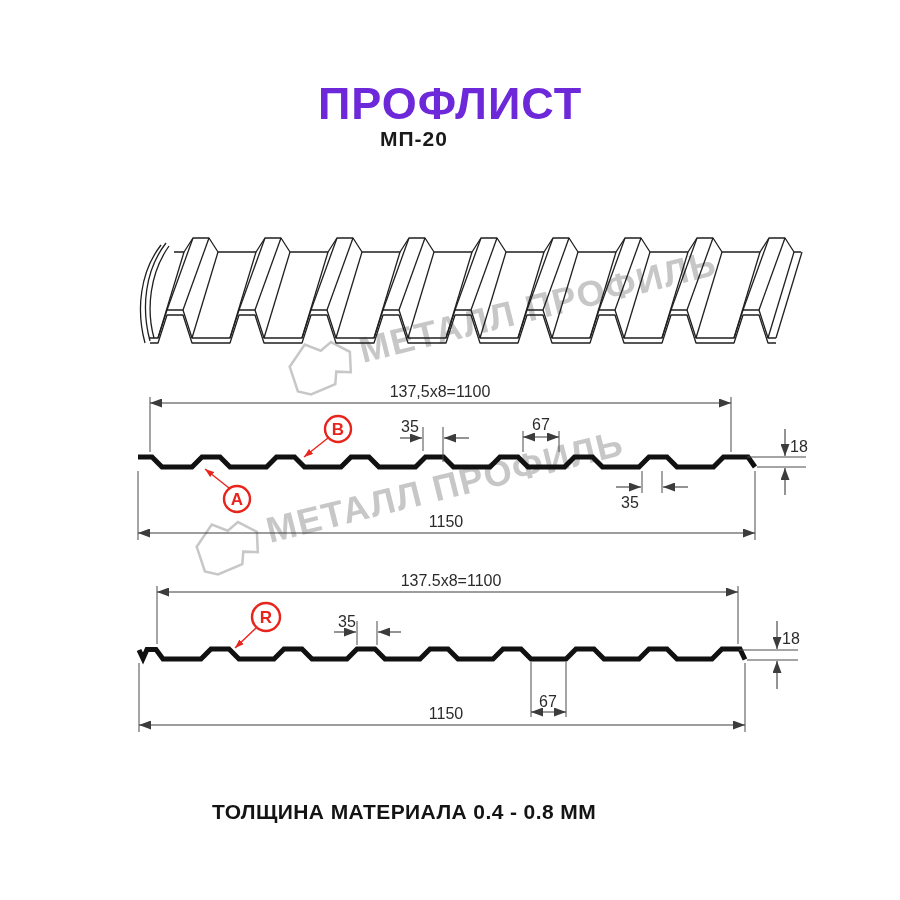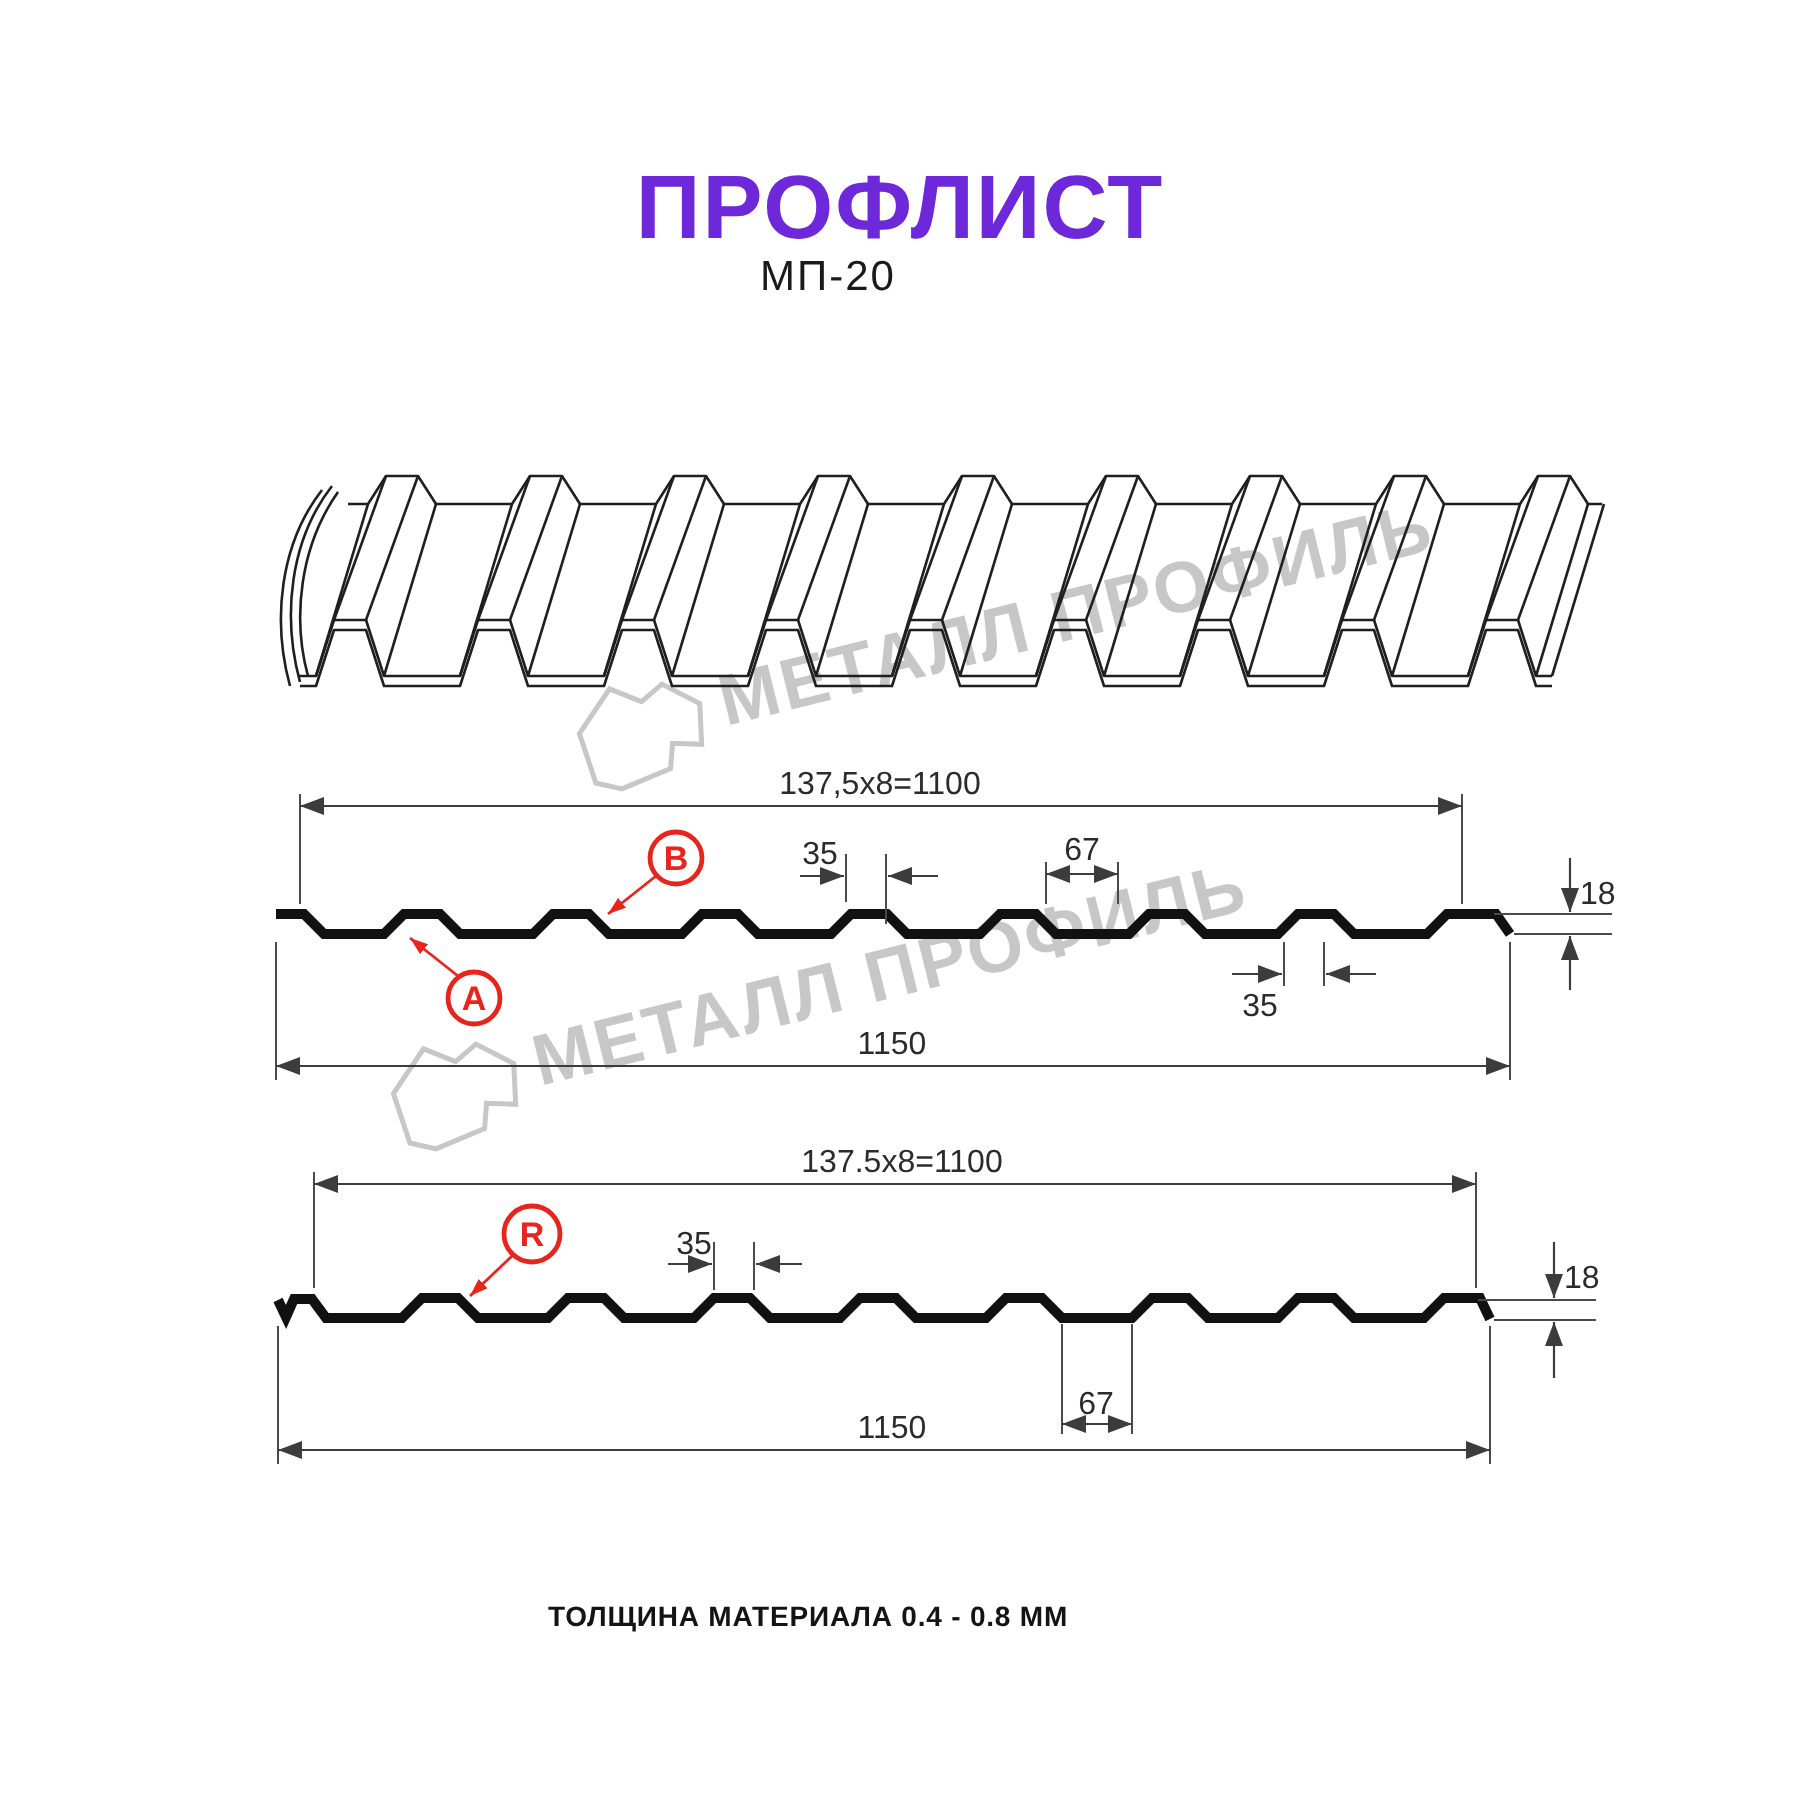--- a/index.html
+++ b/index.html
@@ -1,23 +1,23 @@
 <!DOCTYPE html>
 <html><head>
 <meta charset="utf-8">
 <style>
   html,body{margin:0;padding:0;}
   body{width:900px;height:900px;background:#ffffff;position:relative;overflow:hidden;
        font-family:"Liberation Sans", sans-serif;}
   .page-title{position:absolute;left:0;top:78px;width:900px;text-align:center;
        font-size:45px;font-weight:800;letter-spacing:1px;color:#6d28d9;}
   .page-subtitle{position:absolute;left:0;top:127px;width:828px;text-align:center;
-       font-size:21px;font-weight:400;letter-spacing:1px;color:#1a1a1a;}
+       font-size:21px;font-weight:700;letter-spacing:1px;color:#1a1a1a;}
   .footer-note{position:absolute;left:0;top:800px;width:808px;text-align:center;
-       font-size:14px;font-weight:700;letter-spacing:.4px;color:#141414;}
+       font-size:21px;font-weight:700;letter-spacing:.4px;color:#141414;}
   svg{position:absolute;left:0;top:0;}
   .thin{stroke:#4a4a4a;stroke-width:1;fill:none;}
   .dimline{stroke:#3c3c3c;stroke-width:1.1;fill:none;}
   .dimtext{font-family:"Liberation Sans",sans-serif;font-size:16px;fill:#2b2b2b;}
   .profile{stroke:#111111;stroke-width:5;fill:none;stroke-linejoin:miter;}
   .wire{stroke:#1f1f1f;stroke-width:1.3;fill:none;stroke-linejoin:round;}
   .wm{fill:none;stroke:#c7c7c7;stroke-width:2.5;}
   .wmtext{font-family:"Liberation Sans",sans-serif;font-size:36px;font-weight:700;
        letter-spacing:1.5px;fill:#c7c7c7;}
   .red{stroke:#e8251d;fill:none;stroke-width:2.4;}

